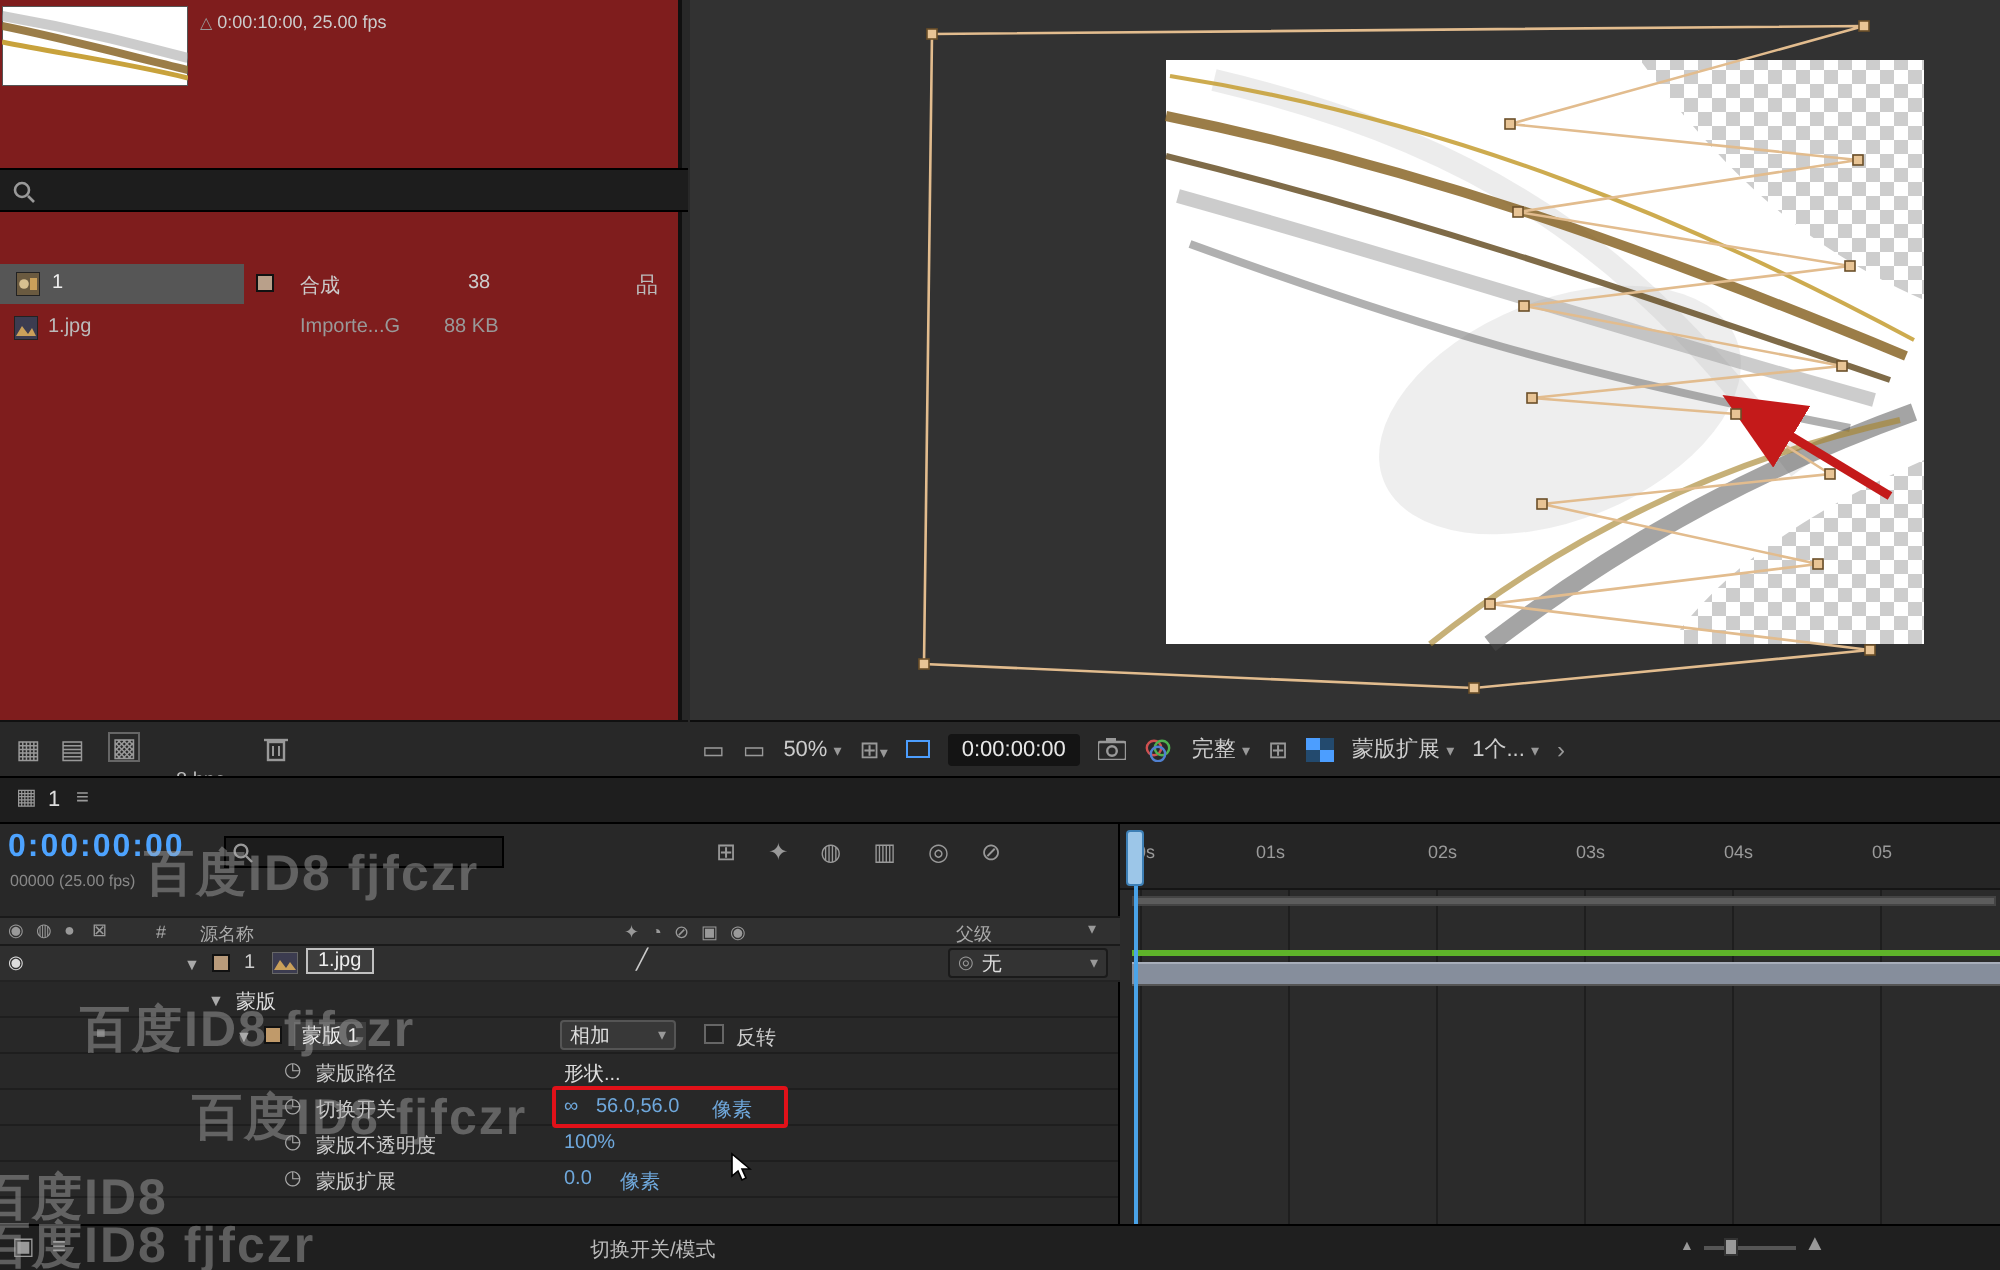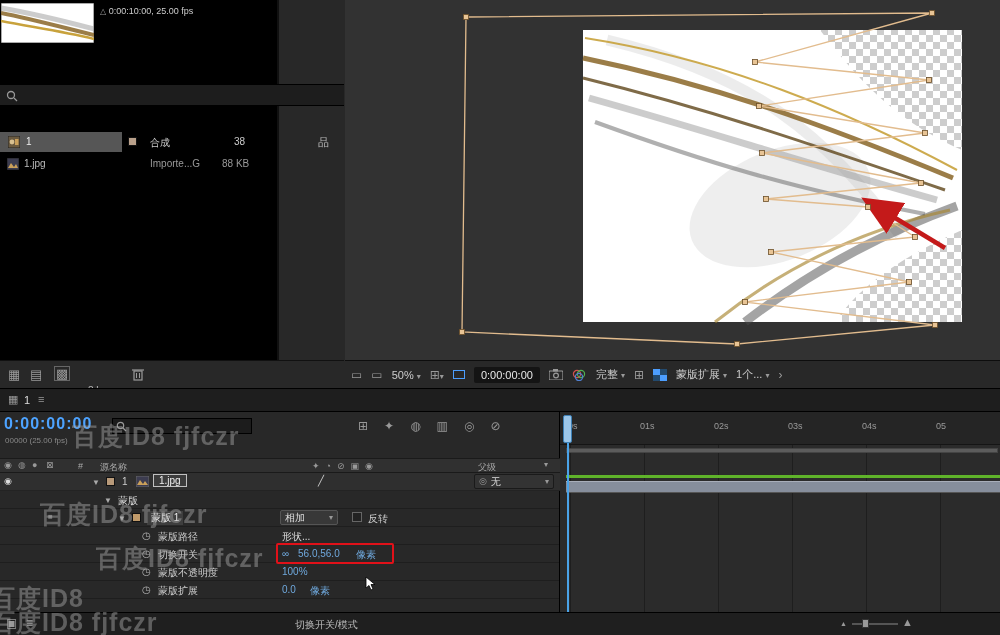--- a/index.html
+++ b/index.html
@@ -15,21 +15,21 @@
   .dd{display:inline-flex;align-items:center;gap:4px;background:#383838;border:1px solid #555;border-radius:2px;padding:0 4px;height:15px;font-size:10px;color:#ddd}
   .wm{position:absolute;color:rgba(170,170,170,0.45);font-size:25px;font-weight:bold;letter-spacing:1px;pointer-events:none;z-index:60;white-space:nowrap}
   .gridline{position:absolute;top:33px;width:1px;height:167px;background:#1e1e1e}
   .ruler-label{position:absolute;top:9px;font-size:9px;color:#9a9a9a}
   .stopwatch{color:#aaa;font-size:10px}
   .twist{color:#aaa;font-size:8px}
 </style>
 </head>
 <body>
 
-<div class="abs" style="left:0;top:0;width:279px;height:388px;background:#000000;border-right:2px solid #101010">
+<div class="abs" style="left:0;top:0;width:341px;height:388px;background:#7f1d1d;border-right:2px solid #101010">
 
   <svg class="abs" style="left:1px;top:3px" width="93" height="40">
     <rect width="93" height="40" fill="#ffffff" stroke="#555"></rect>
     <path d="M0,5 C40,12 70,20 93,26" stroke="#999" stroke-width="5" fill="none" opacity=".5"></path>
     <path d="M0,10 C30,16 60,24 93,32" stroke="#8a6628" stroke-width="4" fill="none" opacity=".85"></path>
     <path d="M0,18 C30,24 60,28 93,36" stroke="#c8a23c" stroke-width="2.5" fill="none"></path>
   </svg>
   <div class="abs" style="left:100px;top:6px;font-size:9px;color:#ccc">
     <span class="ico" style="font-size:8px">△</span>
     <span>0:00:10:00, 25.00 fps</span>
@@ -268,21 +268,21 @@
     <span class="stopwatch abs" style="left:142px;top:3px">◷</span>
     <span class="abs" style="left:158px;top:3px">蒙版扩展</span>
     <span class="abs blue-val" style="left:282px;top:3px">0.0</span>
     <span class="abs blue-val" style="left:310px;top:3px">像素</span>
   </div>
 </div>
 
 <div class="abs" style="left:560px;top:412px;width:440px;height:200px;background:#2b2b2b;overflow:hidden">
   <div class="abs" style="left:0;top:0;width:440px;height:33px;background:#252525;border-bottom:1px solid #151515"></div>
   <span class="ruler-label" style="left:8px">0s</span>
-  <span class="ruler-label" style="left:80px">01s</span>
+  <span class="ruler-label" style="left:68px">01s</span>
   <span class="ruler-label" style="left:154px">02s</span>
   <span class="ruler-label" style="left:228px">03s</span>
   <span class="ruler-label" style="left:302px">04s</span>
   <span class="ruler-label" style="left:376px">05</span>
 
   <div class="gridline" style="left:10px"></div>
   <div class="gridline" style="left:84px"></div>
   <div class="gridline" style="left:158px"></div>
   <div class="gridline" style="left:232px"></div>
   <div class="gridline" style="left:306px"></div>

